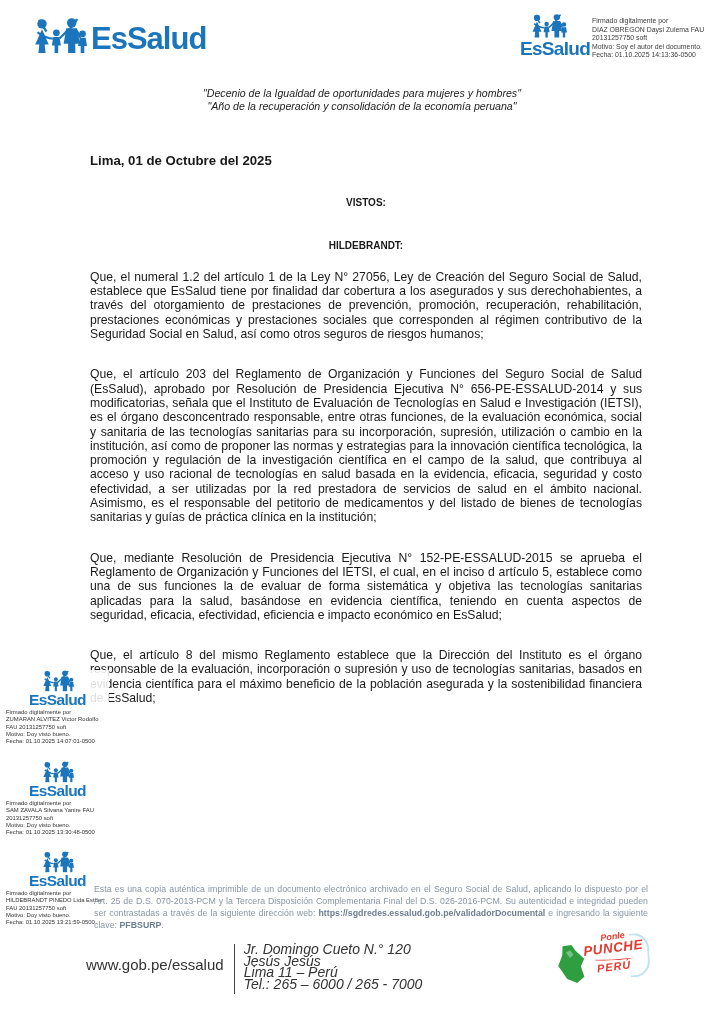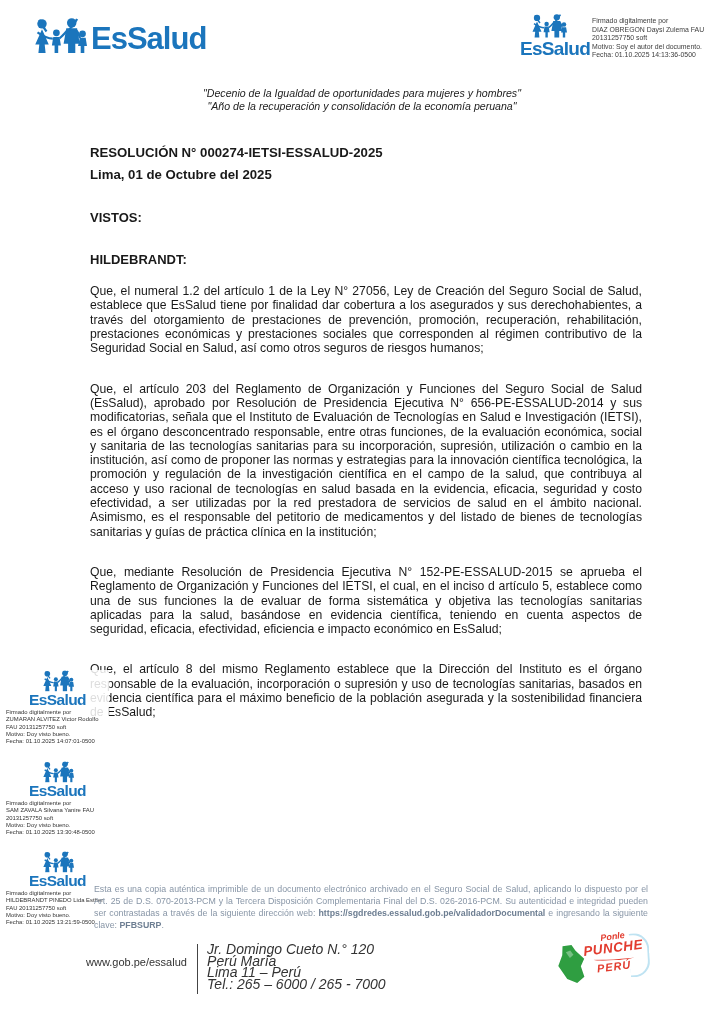--- a/index.html
+++ b/index.html
@@ -20,36 +20,36 @@
   .logo-right{position:absolute;left:520px;top:13px;width:58px;text-align:center;}
   .logo-right svg{width:36px;height:26px;display:block;margin:0 auto;}
   .logo-right .wordmark{font-size:19px;font-weight:bold;color:#1b75bc;letter-spacing:-0.7px;line-height:1;display:block;}
   .sig-right{position:absolute;left:592px;top:17px;width:126px;font-size:6.9px;line-height:8.6px;color:#3c3c3c;}
   
   .quotes{position:absolute;left:0;top:87px;width:724px;text-align:center;font-style:italic;font-size:10.6px;line-height:12.5px;color:#222;}
   
   .content{position:absolute;left:90px;top:146px;width:552px;font-size:12.2px;line-height:14.3px;text-align:justify;color:#191919;}
   .content .res-title{font-weight:bold;font-size:13.2px;text-align:left;}
   .content .place-date{font-weight:bold;font-size:13.2px;margin-top:8px;text-align:left;}
-  .content .section-label{font-weight:bold;font-size:13px;margin-top:28px;text-align:left;}
+  .content .section-label{font-weight:bold;font-size:10px;margin-top:28px;text-align:center;}
   .content p{margin:0;margin-top:26px;}
   .content p.tight{margin-top:17px;}
   
   .stamp{position:absolute;left:6px;width:103px;background:rgba(255,255,255,0.85);}
   .stamp svg{width:32px;height:22px;display:block;margin:0 auto;}
   .stamp .wordmark{display:block;text-align:center;font-size:15.5px;font-weight:bold;color:#1b75bc;letter-spacing:-0.6px;line-height:1.05;}
   .stamp .lines{font-size:5.9px;line-height:7.2px;color:#333;margin-top:1px;}
   #stamp-1{top:670px;}
   #stamp-2{top:761px;}
   #stamp-3{top:851px;}
   
   .authenticity{position:absolute;left:94px;top:884px;width:554px;font-size:8.8px;line-height:11.9px;color:#8795a6;text-align:justify;}
   .authenticity b{color:#6d7e92;}
   .footer-bar{position:absolute;left:86px;top:944px;display:flex;align-items:flex-start;}
-  .footer-bar .site{font-size:11px;color:#333;padding-top:12px;}
+  .footer-bar .site{font-size:15px;color:#333;padding-top:12px;}
   .footer-bar .vline{width:1.2px;background:#444;height:50px;margin:0 9px 0 10px;}
   .footer-bar .address{font-size:14px;line-height:11.6px;color:#333;font-style:italic;}
   
   .peru-logo{position:absolute;left:556px;top:933px;width:92px;height:62px;transform:rotate(-3deg);}
   .peru-logo .map{position:absolute;left:0;top:8px;width:30px;height:44px;}
   .peru-logo .txt{position:absolute;left:26px;top:0;width:64px;text-align:center;color:#e23b2e;font-style:italic;font-weight:bold;line-height:1;}
   .peru-logo .ponle{display:block;font-size:9px;transform:rotate(-4deg);}
   .peru-logo .punche{display:block;font-size:13.5px;letter-spacing:0.5px;transform:rotate(-4deg);}
   .peru-logo .squiggle{display:block;height:3px;margin:1px 12px;border-bottom:1.6px solid #e23b2e;border-radius:50%;}
   .peru-logo .peru{display:block;font-size:11px;letter-spacing:1px;transform:rotate(-4deg);}
@@ -100,21 +100,20 @@
     <div>Motivo: Soy el autor del documento.</div>
     <div>Fecha: 01.10.2025 14:13:36-0500</div>
   </div>
 
   <div class="quotes">
     <div>"Decenio de la Igualdad de oportunidades para mujeres y hombres"</div>
     <div>"Año de la recuperación y consolidación de la economía peruana"</div>
   </div>
 
   <div class="content">
-    <div class="res-title">RESOLUCIÓN N° 000274-IETSI-ESSALUD-2025</div>
     <div class="place-date">Lima, 01 de Octubre del 2025</div>
 
     <div class="section-label">VISTOS:</div>
 
     <div class="section-label">HILDEBRANDT:</div>
     <p class="tight">Que, el numeral 1.2 del artículo 1 de la Ley N° 27056, Ley de Creación del Seguro Social de Salud, establece que EsSalud tiene por finalidad dar cobertura a los asegurados y sus derechohabientes, a través del otorgamiento de prestaciones de prevención, promoción, recuperación, rehabilitación, prestaciones económicas y prestaciones sociales que corresponden al régimen contributivo de la Seguridad Social en Salud, así como otros seguros de riesgos humanos;</p>
     <p>Que, el artículo 203 del Reglamento de Organización y Funciones del Seguro Social de Salud (EsSalud), aprobado por Resolución de Presidencia Ejecutiva N° 656-PE-ESSALUD-2014 y sus modificatorias, señala que el Instituto de Evaluación de Tecnologías en Salud e Investigación (IETSI), es el órgano desconcentrado responsable, entre otras funciones, de la evaluación económica, social y sanitaria de las tecnologías sanitarias para su incorporación, supresión, utilización o cambio en la institución, así como de proponer las normas y estrategias para la innovación científica tecnológica, la promoción y regulación de la investigación científica en el campo de la salud, que contribuya al acceso y uso racional de tecnologías en salud basada en la evidencia, eficacia, seguridad y costo efectividad, a ser utilizadas por la red prestadora de servicios de salud en el ámbito nacional. Asimismo, es el responsable del petitorio de medicamentos y del listado de bienes de tecnologías sanitarias y guías de práctica clínica en la institución;</p>
     <p>Que, mediante Resolución de Presidencia Ejecutiva N° 152-PE-ESSALUD-2015 se aprueba el Reglamento de Organización y Funciones del IETSI, el cual, en el inciso d artículo 5, establece como una de sus funciones la de evaluar de forma sistemática y objetiva las tecnologías sanitarias aplicadas para la salud, basándose en evidencia científica, teniendo en cuenta aspectos de seguridad, eficacia, efectividad, eficiencia e impacto económico en EsSalud;</p>
     <p>Que, el artículo 8 del mismo Reglamento establece que la Dirección del Instituto es el órgano responsable de la evaluación, incorporación o supresión y uso de tecnologías sanitarias, basados en evidencia científica para el máximo beneficio de la población asegurada y la sostenibilidad financiera de EsSalud;</p>
   </div>
@@ -161,21 +160,21 @@
     </div>
   </div>
 
   <div class="authenticity"><span>Esta es una copia auténtica imprimible de un documento electrónico archivado en el Seguro Social de Salud, aplicando lo dispuesto por el Art. 25 de D.S. 070-2013-PCM y la Tercera Disposición Complementaria Final del D.S. 026-2016-PCM. Su autenticidad e integridad pueden ser contrastadas a través de la siguiente dirección web: </span><b>https://sgdredes.essalud.gob.pe/validadorDocumental</b><span> e ingresando la siguiente clave: </span><b>PFBSURP</b><span>.</span></div>
 
   <div class="footer-bar">
     <div class="site">www.gob.pe/essalud</div>
     <div class="vline"></div>
     <div class="address">
       <div>Jr. Domingo Cueto N.° 120</div>
-      <div>Perú María</div>
+      <div>Jesús Jesús</div>
       <div>Lima 11 – Perú</div>
       <div>Tel.: 265 – 6000 / 265 - 7000</div>
     </div>
   </div>
 
   <div class="peru-logo">
     <svg class="map" viewBox="0 0 40 54">
       <path d="M10 2 L22 1 L27 9 L38 20 L33 30 L37 44 L27 52 L14 46 L3 28 L9 14 Z" fill="#2f9e41"></path>
       <path d="M14 10 L20 8 L24 14 L19 18 Z" fill="#ffffff" opacity="0.35"></path>
     </svg>

